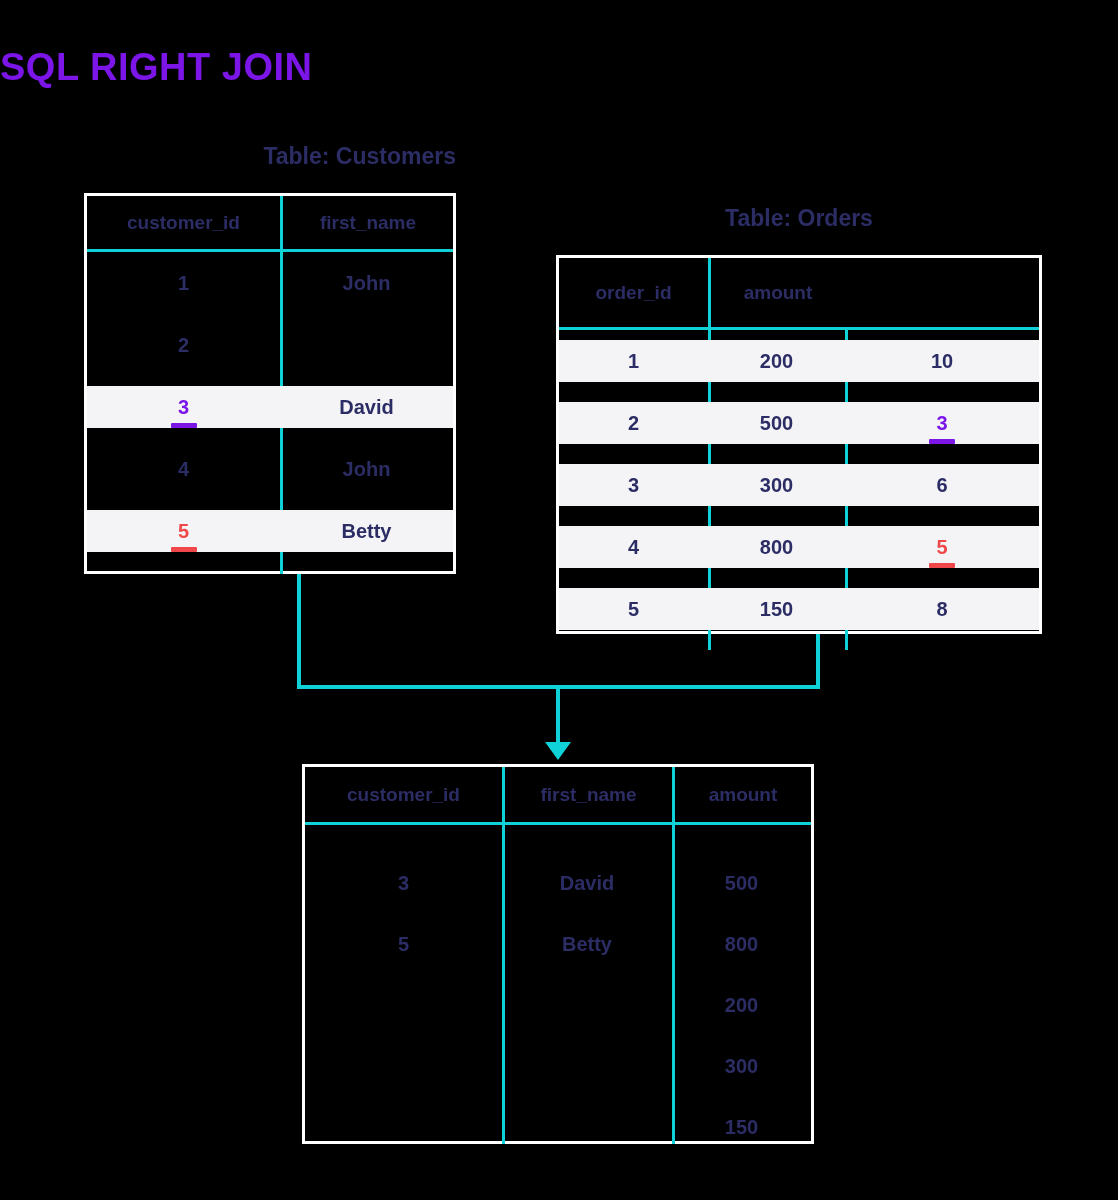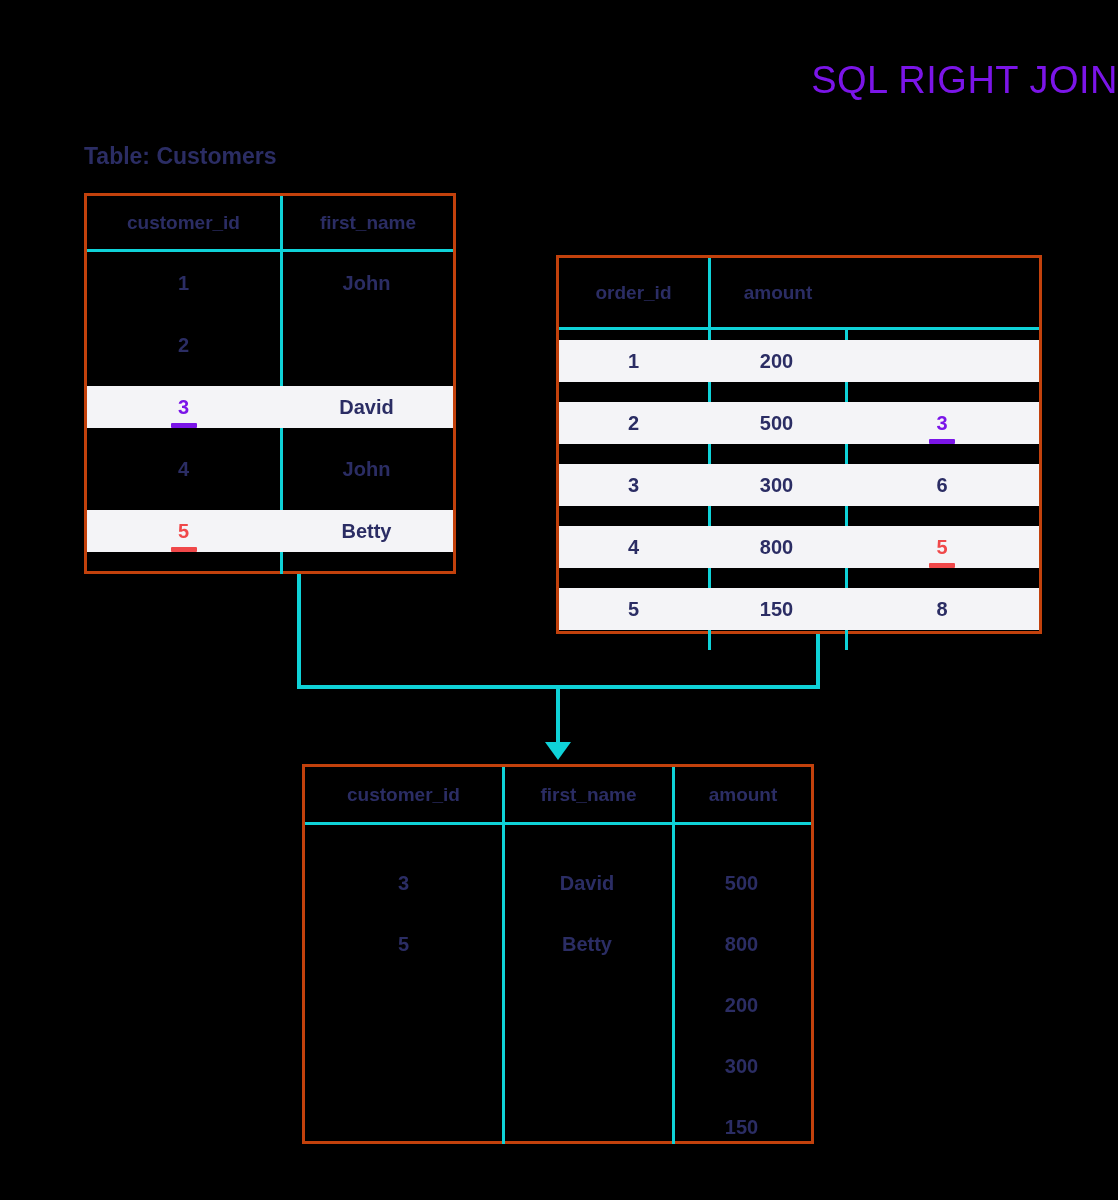--- a/index.html
+++ b/index.html
@@ -22,44 +22,44 @@
     position: absolute;
     left: 0; top: 0;
     width: 1118px;
     height: 1200px;
   }
 
   
   .title {
     position: absolute;
     left: 0;
-    top: 59px;
+    top: 46px;
     width: 1118px;
-    text-align: right;
+    text-align: left;
     font-size: 38px;
-    font-weight: normal;
+    font-weight: bold;
     letter-spacing: 0.5px;
     color: #7b15e8;
   }
 
   
   .caption {
     position: absolute;
     font-size: 23px;
     font-weight: bold;
     color: #2b2d64;
     white-space: nowrap;
   }
-  .caption-customers { left: 84px; top: 143px; width: 372px; text-align: left; }
+  .caption-customers { left: 84px; top: 143px; width: 372px; text-align: right; }
   .caption-orders    { left: 556px; top: 205px; width: 486px; text-align: center; }
 
   
   .tbl {
     position: absolute;
-    border: 3px solid #c2410c;
+    border: 3px solid #ffffff;
     background: transparent;
   }
   .tbl .hdr {
     display: flex;
     border-bottom: 3px solid #0fd2d8;
   }
   .tbl .hdr .cell {
     display: flex;
     align-items: center;
     justify-content: center;
@@ -175,33 +175,35 @@
         <div class="band" style="top: 258px; height: 42px;"></div>
         <div class="row" style="top: 248px; height: 62px;">
           <div class="cell" style="width: 193px;">
             <span class="mark red">5</span>
           </div>
           <div class="cell" style="flex: 1 1 0%;">Betty</div>
         </div>
       </div>
   </div>
 
+  <div class="caption caption-orders">Table: Orders</div>
 
   <div class="tbl" id="orders-tbl" style="left:556px; top:255px; width:486px; height:379px;">
     <div class="hdr" style="height:72px;">
       <div class="cell" style="width:149px;">order_id</div>
       <div class="cell" style="width:137px;">amount</div>
     </div>
     <div class="body" id="orders-body" style="height:320px;">
       <div class="vrule" style="left:149px;"></div>
       <div class="vrule" style="left:286px;"></div>
     <div class="band" style="top: 10px; height: 42px;"></div>
         <div class="row" style="top: 0px; height: 62px;">
           <div class="cell" style="width: 149px;">1</div>
           <div class="cell" style="width: 137px;">200</div>
+          <div class="cell" style="flex: 1 1 0%;">10</div>
         </div>
         <div class="band" style="top: 72px; height: 42px;"></div>
         <div class="row" style="top: 62px; height: 62px;">
           <div class="cell" style="width: 149px;">2</div>
           <div class="cell" style="width: 137px;">500</div>
           <div class="cell" style="flex: 1 1 0%;">
             <span class="mark purple">3</span>
           </div>
         </div>
         <div class="band" style="top: 134px; height: 42px;"></div>

